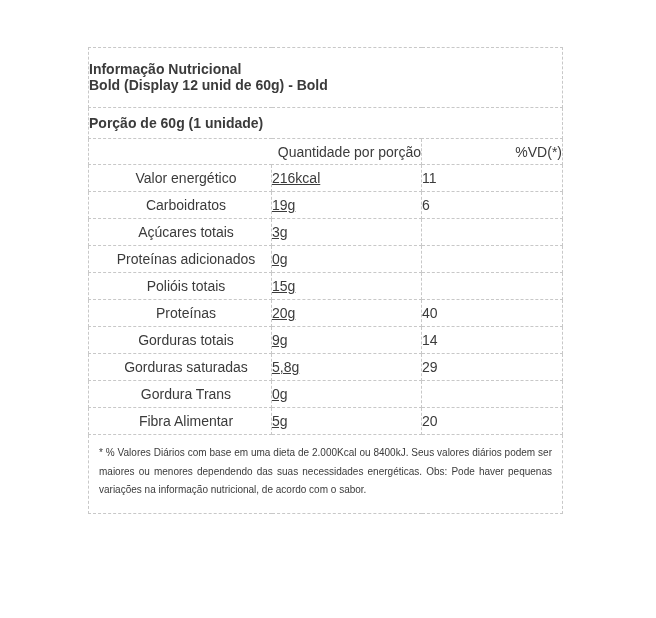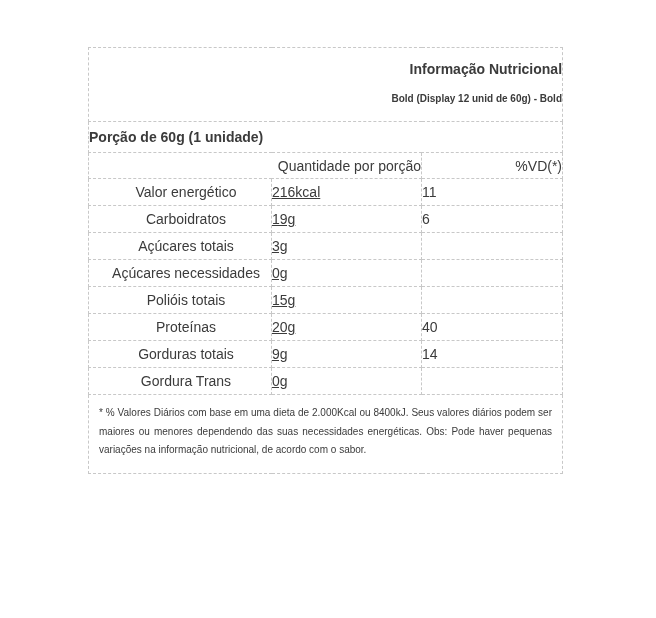--- a/index.html
+++ b/index.html
@@ -20,33 +20,32 @@
     border-collapse: collapse;
     table-layout: fixed;
     font-size: 14px;
     color: #3b3b3b;
   }
   .nutrition-table td {
     border: 1px dashed #c8c8c8;
     vertical-align: middle;
   }
   .head-cell {
-    text-align: right;
+    text-align: left;
     padding: 13px 0 14px;
   }
   .title-line {
     font-weight: bold;
     font-size: 14px;
     line-height: 16px;
   }
   .subtitle-line {
     font-weight: bold;
-    font-size: 10px;
+    font-size: 14px;
     line-height: 16px;
-    margin-top: 14px;
   }
   .portion-cell {
     height: 31px;
     text-align: left;
     font-weight: bold;
   }
   .colhead-qty, .colhead-dv {
     height: 26px;
     text-align: right;
     font-weight: normal;
@@ -103,41 +102,51 @@
         <td class="cell-name">Carboidratos</td>
         <td class="cell-amount">19g</td>
         <td class="cell-dv">6</td>
       </tr>
       <tr>
         <td class="cell-name">Açúcares totais</td>
         <td class="cell-amount">3g</td>
         <td class="cell-dv"></td>
       </tr>
       <tr>
-        <td class="cell-name">Açúcares necessidades</td>
+        <td class="cell-name">Proteínas adicionados</td>
         <td class="cell-amount">0g</td>
         <td class="cell-dv"></td>
       </tr>
       <tr>
         <td class="cell-name">Polióis totais</td>
         <td class="cell-amount">15g</td>
         <td class="cell-dv"></td>
       </tr>
       <tr>
         <td class="cell-name">Proteínas</td>
         <td class="cell-amount">20g</td>
         <td class="cell-dv">40</td>
       </tr>
       <tr>
         <td class="cell-name">Gorduras totais</td>
         <td class="cell-amount">9g</td>
         <td class="cell-dv">14</td>
       </tr>
       <tr>
+        <td class="cell-name">Gorduras saturadas</td>
+        <td class="cell-amount">5,8g</td>
+        <td class="cell-dv">29</td>
+      </tr>
+      <tr>
         <td class="cell-name">Gordura Trans</td>
         <td class="cell-amount">0g</td>
         <td class="cell-dv"></td>
+      </tr>
+      <tr>
+        <td class="cell-name">Fibra Alimentar</td>
+        <td class="cell-amount">5g</td>
+        <td class="cell-dv">20</td>
       </tr>
       <tr id="footnote-row">
       <td colspan="3" class="footnote-cell">* % Valores Diários com base em uma dieta de 2.000Kcal ou 8400kJ. Seus valores diários podem ser maiores ou menores dependendo das suas necessidades energéticas. Obs: Pode haver pequenas variações na informação nutricional, de acordo com o sabor.</td>
     </tr>
   </tbody>
 </table>
 
 </body></html>

